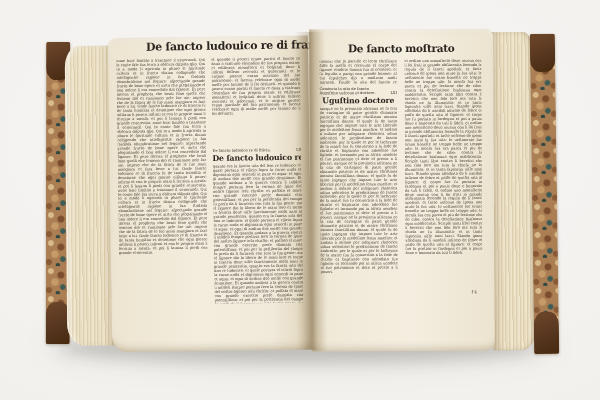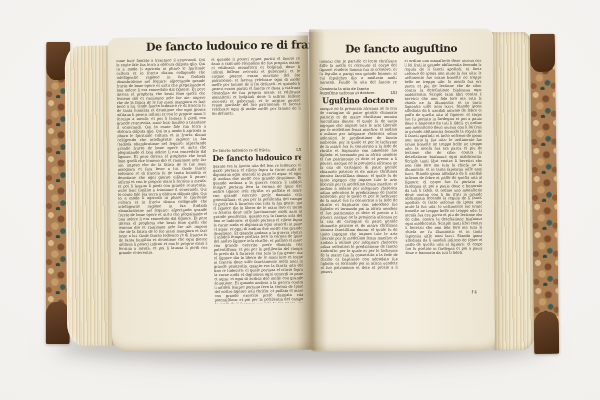--- a/index.html
+++ b/index.html
@@ -110,21 +110,21 @@
               <span class="rub-num">LX</span>
             </div>
             <div class="chap-head">De ſancto ludouico re</div>
             <div class="sec" style="height:232px;">quanto era la ſancta uita del bon re ludouico: el quale portaua el cilicio ſopra la carne nuda et digiunaua ogni uenerdi in pane et aqua: et ogni di audiua due meſſe con grande deuotione. Et quando andaua a la guerra contra li infideli ſempre portaua ſeco la corona de ſpine del noſtro ſignore ieſu chriſto: et paſſato el mare con grande exercito preſe damiata cita potentiſſima: et poi per la peſtilentia del campo fu preſo da li ſaraceni con tuta la ſua gente: ma el ſignore dio lo libero de le mani loro et torno in francia doue uiſſe ſanctamente molti anni in grande penitentia. quanto era la ſancta uita del bon re ludouico: el quale portaua el cilicio ſopra la carne nuda et digiunaua ogni uenerdi in pane et aqua: et ogni di audiua due meſſe con grande deuotione. Et quando andaua a la guerra contra li infideli ſempre portaua ſeco la corona de ſpine del noſtro ſignore ieſu chriſto: et paſſato el mare con grande exercito preſe damiata cita potentiſſima: et poi per la peſtilentia del campo fu preſo da li ſaraceni con tuta la ſua gente: ma el ſignore dio lo libero de le mani loro et torno in francia doue uiſſe ſanctamente molti anni in grande penitentia. quanto era la ſancta uita del bon re ludouico: el quale portaua el cilicio ſopra la carne nuda et digiunaua ogni uenerdi in pane et aqua: et ogni di audiua due meſſe con grande deuotione. Et quando andaua a la guerra contra li infideli ſempre portaua ſeco la corona de ſpine del noſtro ſignore ieſu chriſto: et paſſato el mare con grande exercito preſe damiata cita potentiſſima: et poi per la peſtilentia del campo fu preſo da li ſaraceni con tuta la ſua gente: ma el ſignore dio lo libero de le mani loro et torno in francia doue uiſſe ſanctamente molti anni in grande penitentia.</div>
           </div>
         </div>
       </div>
     </div>
 
     <div class="page page-right">
-      <div class="running-header rh-right">De ſancto auguſtino</div>
+      <div class="running-header rh-right">De ſancto moſtrato</div>
       <div class="cols cols-right">
         <div class="colwrap">
           <div class="coltext">
             <div class="sec" style="height:42px;">innanzi che ſe partiſſe el lecto chriſtiano diſſe la meſſa et receuuto el corpo del ſignore rendete lanima ſua al creatore: et fu ſepulto a parigi con grande honore: al cui ſepulchro dio a moſtrato molti miracoli. Finiſſe la uita del ſancto re ludouico:</div>
             <div class="rubric">
               <span class="rub-txt">Comincia la uita de ſancto Auguſtino ueſcouo et doctore.</span>
               <span class="rub-num">LXI</span>
             </div>
             <div class="chap-head">Uguſtino doctore</div>
             <div class="sec" style="height:322px;">nacque ne la prouincia africana ne la cita de cartagine di patre gentile chiamato patricio et de matre chriſtiana monica ſanctiſſima donna: el quale fu de tanto ingegno che imparo tute le arte liberale per ſe medeſimo ſenza maeſtro: et andato a milano per inſegnare rhetorica udiua uolentieri le predicatione de ſancto ambroſio: per le quale et per le lachryme de la matre ſua fu conuertito a la fede de chriſto et baptizato con adeodato ſuo figliolo: et tornando poi in africa uendete el ſuo patrimonio et dete el precio a li poueri. nacque ne la prouincia africana ne la cita de cartagine di patre gentile chiamato patricio et de matre chriſtiana monica ſanctiſſima donna: el quale fu de tanto ingegno che imparo tute le arte liberale per ſe medeſimo ſenza maeſtro: et andato a milano per inſegnare rhetorica udiua uolentieri le predicatione de ſancto ambroſio: per le quale et per le lachryme de la matre ſua fu conuertito a la fede de chriſto et baptizato con adeodato ſuo figliolo: et tornando poi in africa uendete el ſuo patrimonio et dete el precio a li poueri. nacque ne la prouincia africana ne la cita de cartagine di patre gentile chiamato patricio et de matre chriſtiana monica ſanctiſſima donna: el quale fu de tanto ingegno che imparo tute le arte liberale per ſe medeſimo ſenza maeſtro: et andato a milano per inſegnare rhetorica udiua uolentieri le predicatione de ſancto ambroſio: per le quale et per le lachryme de la matre ſua fu conuertito a la fede de chriſto et baptizato con adeodato ſuo figliolo: et tornando poi in africa uendete el ſuo patrimonio et dete el precio a li poueri.</div>

